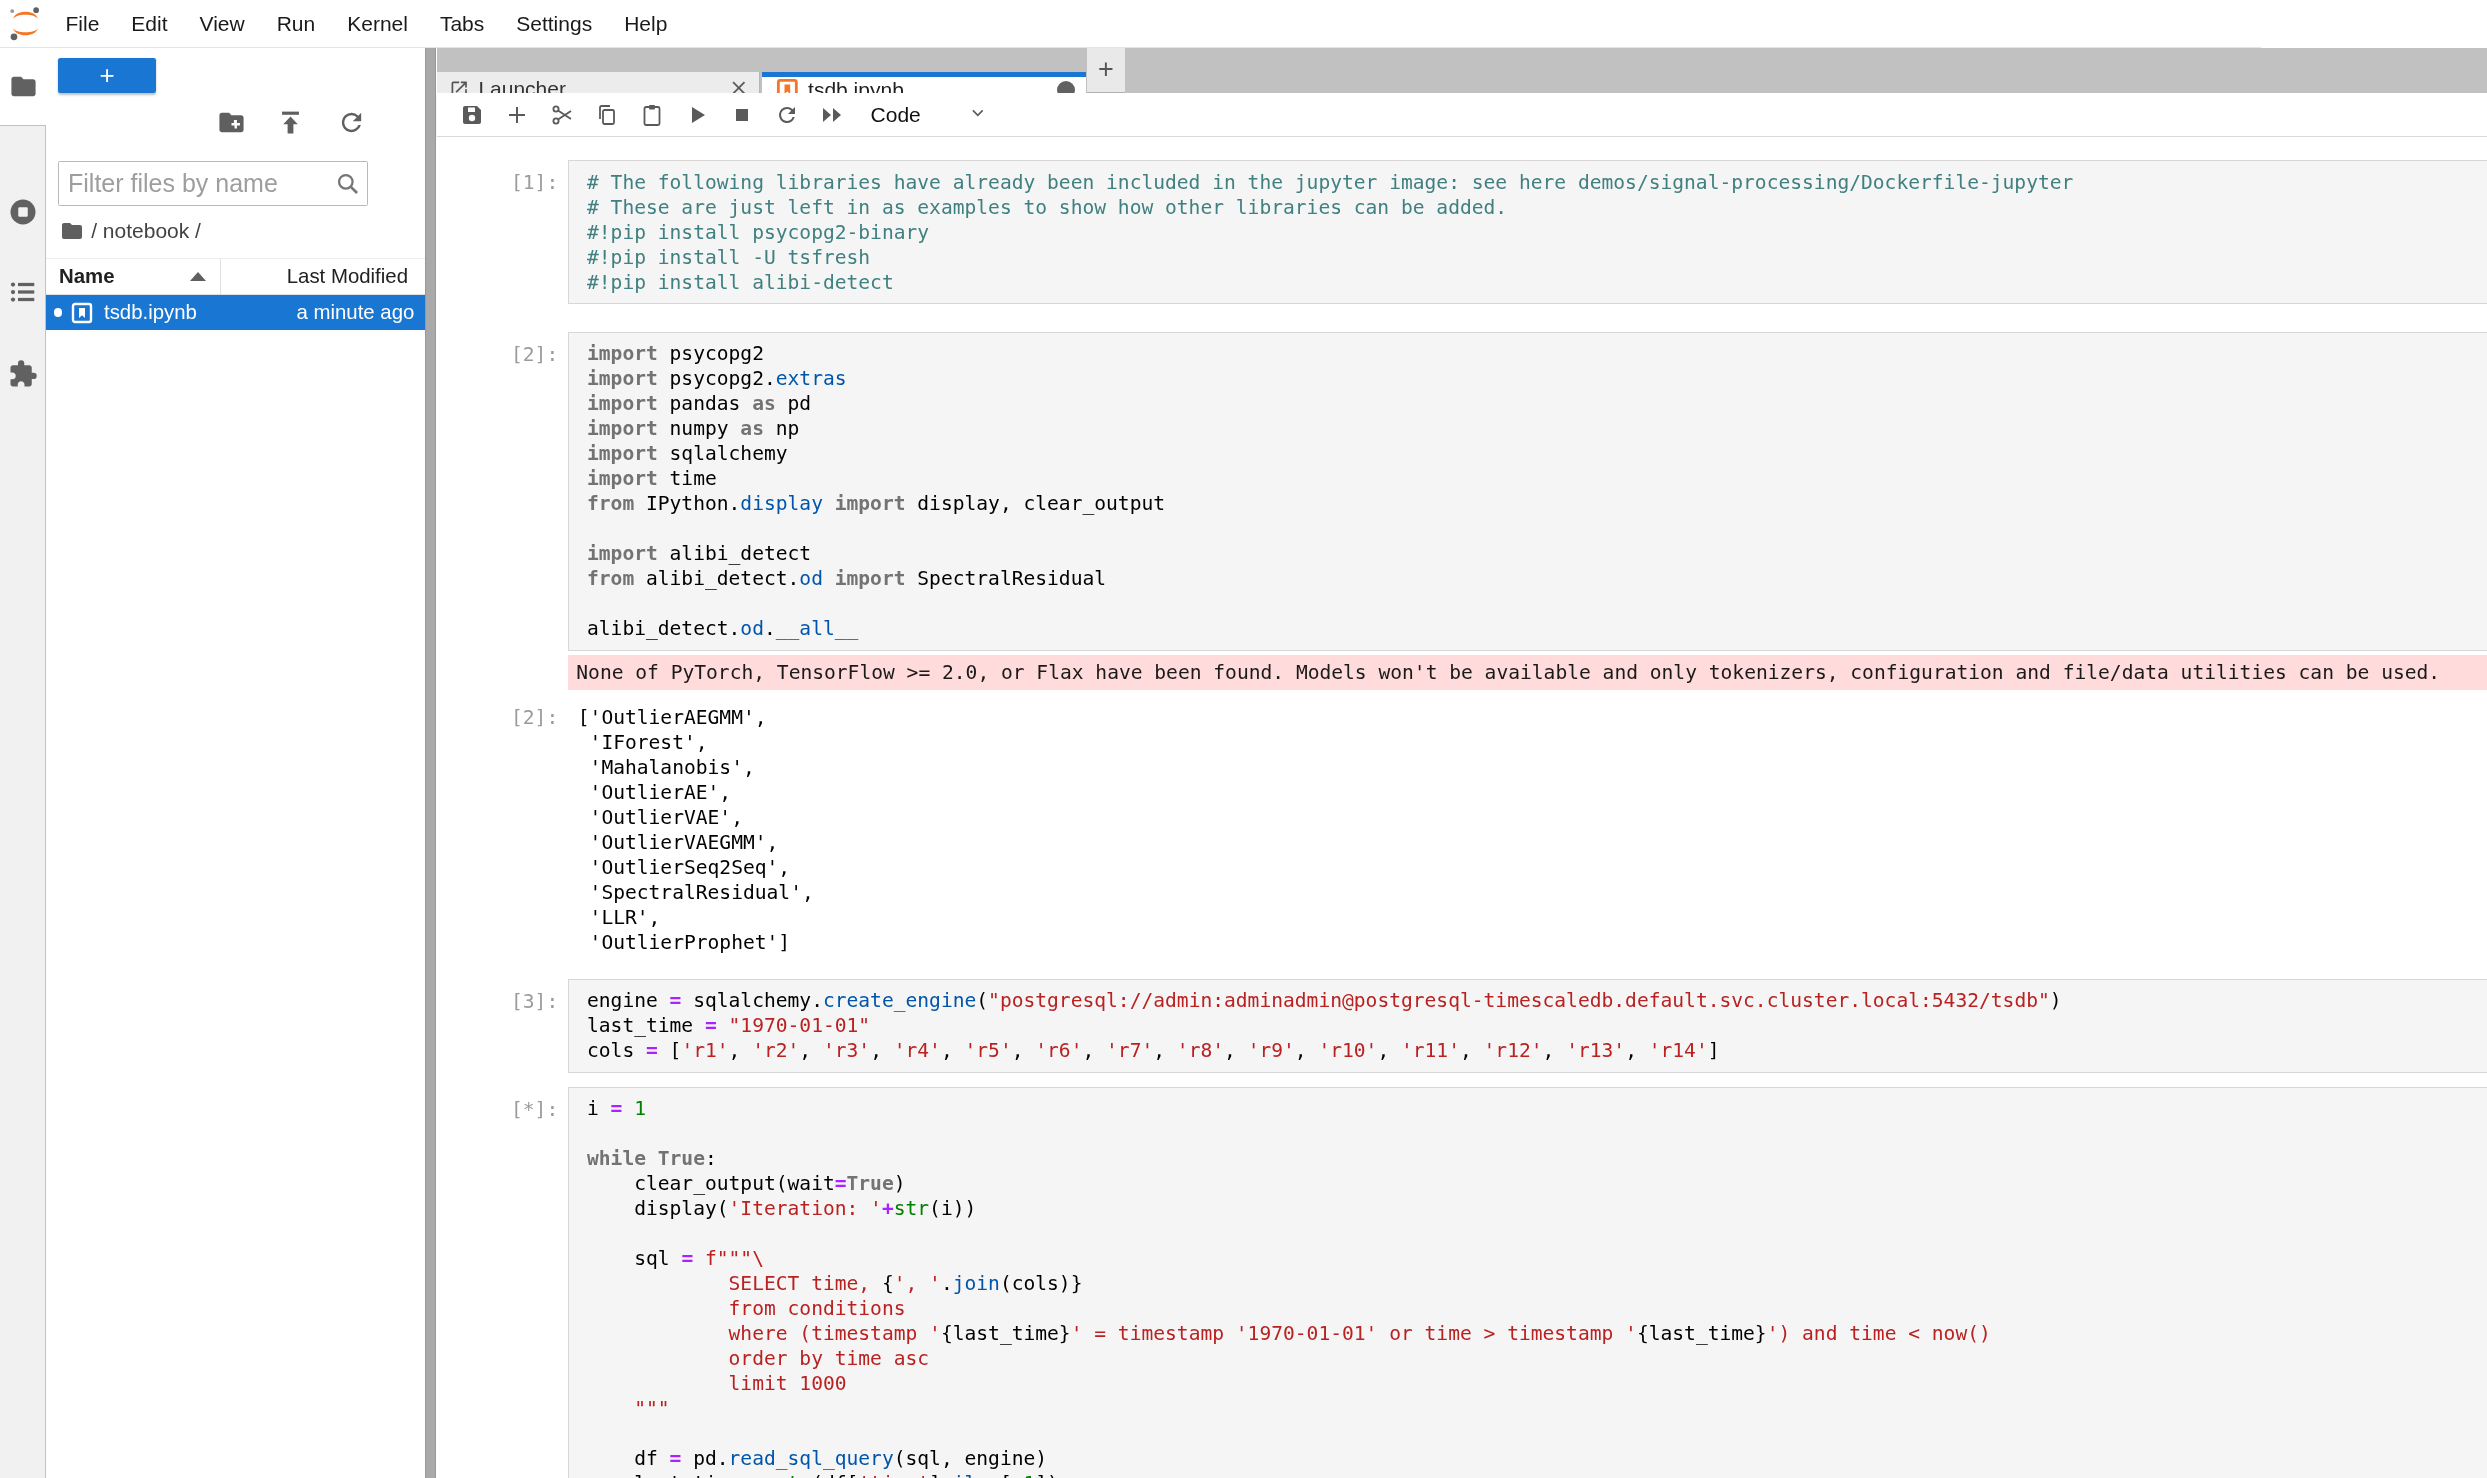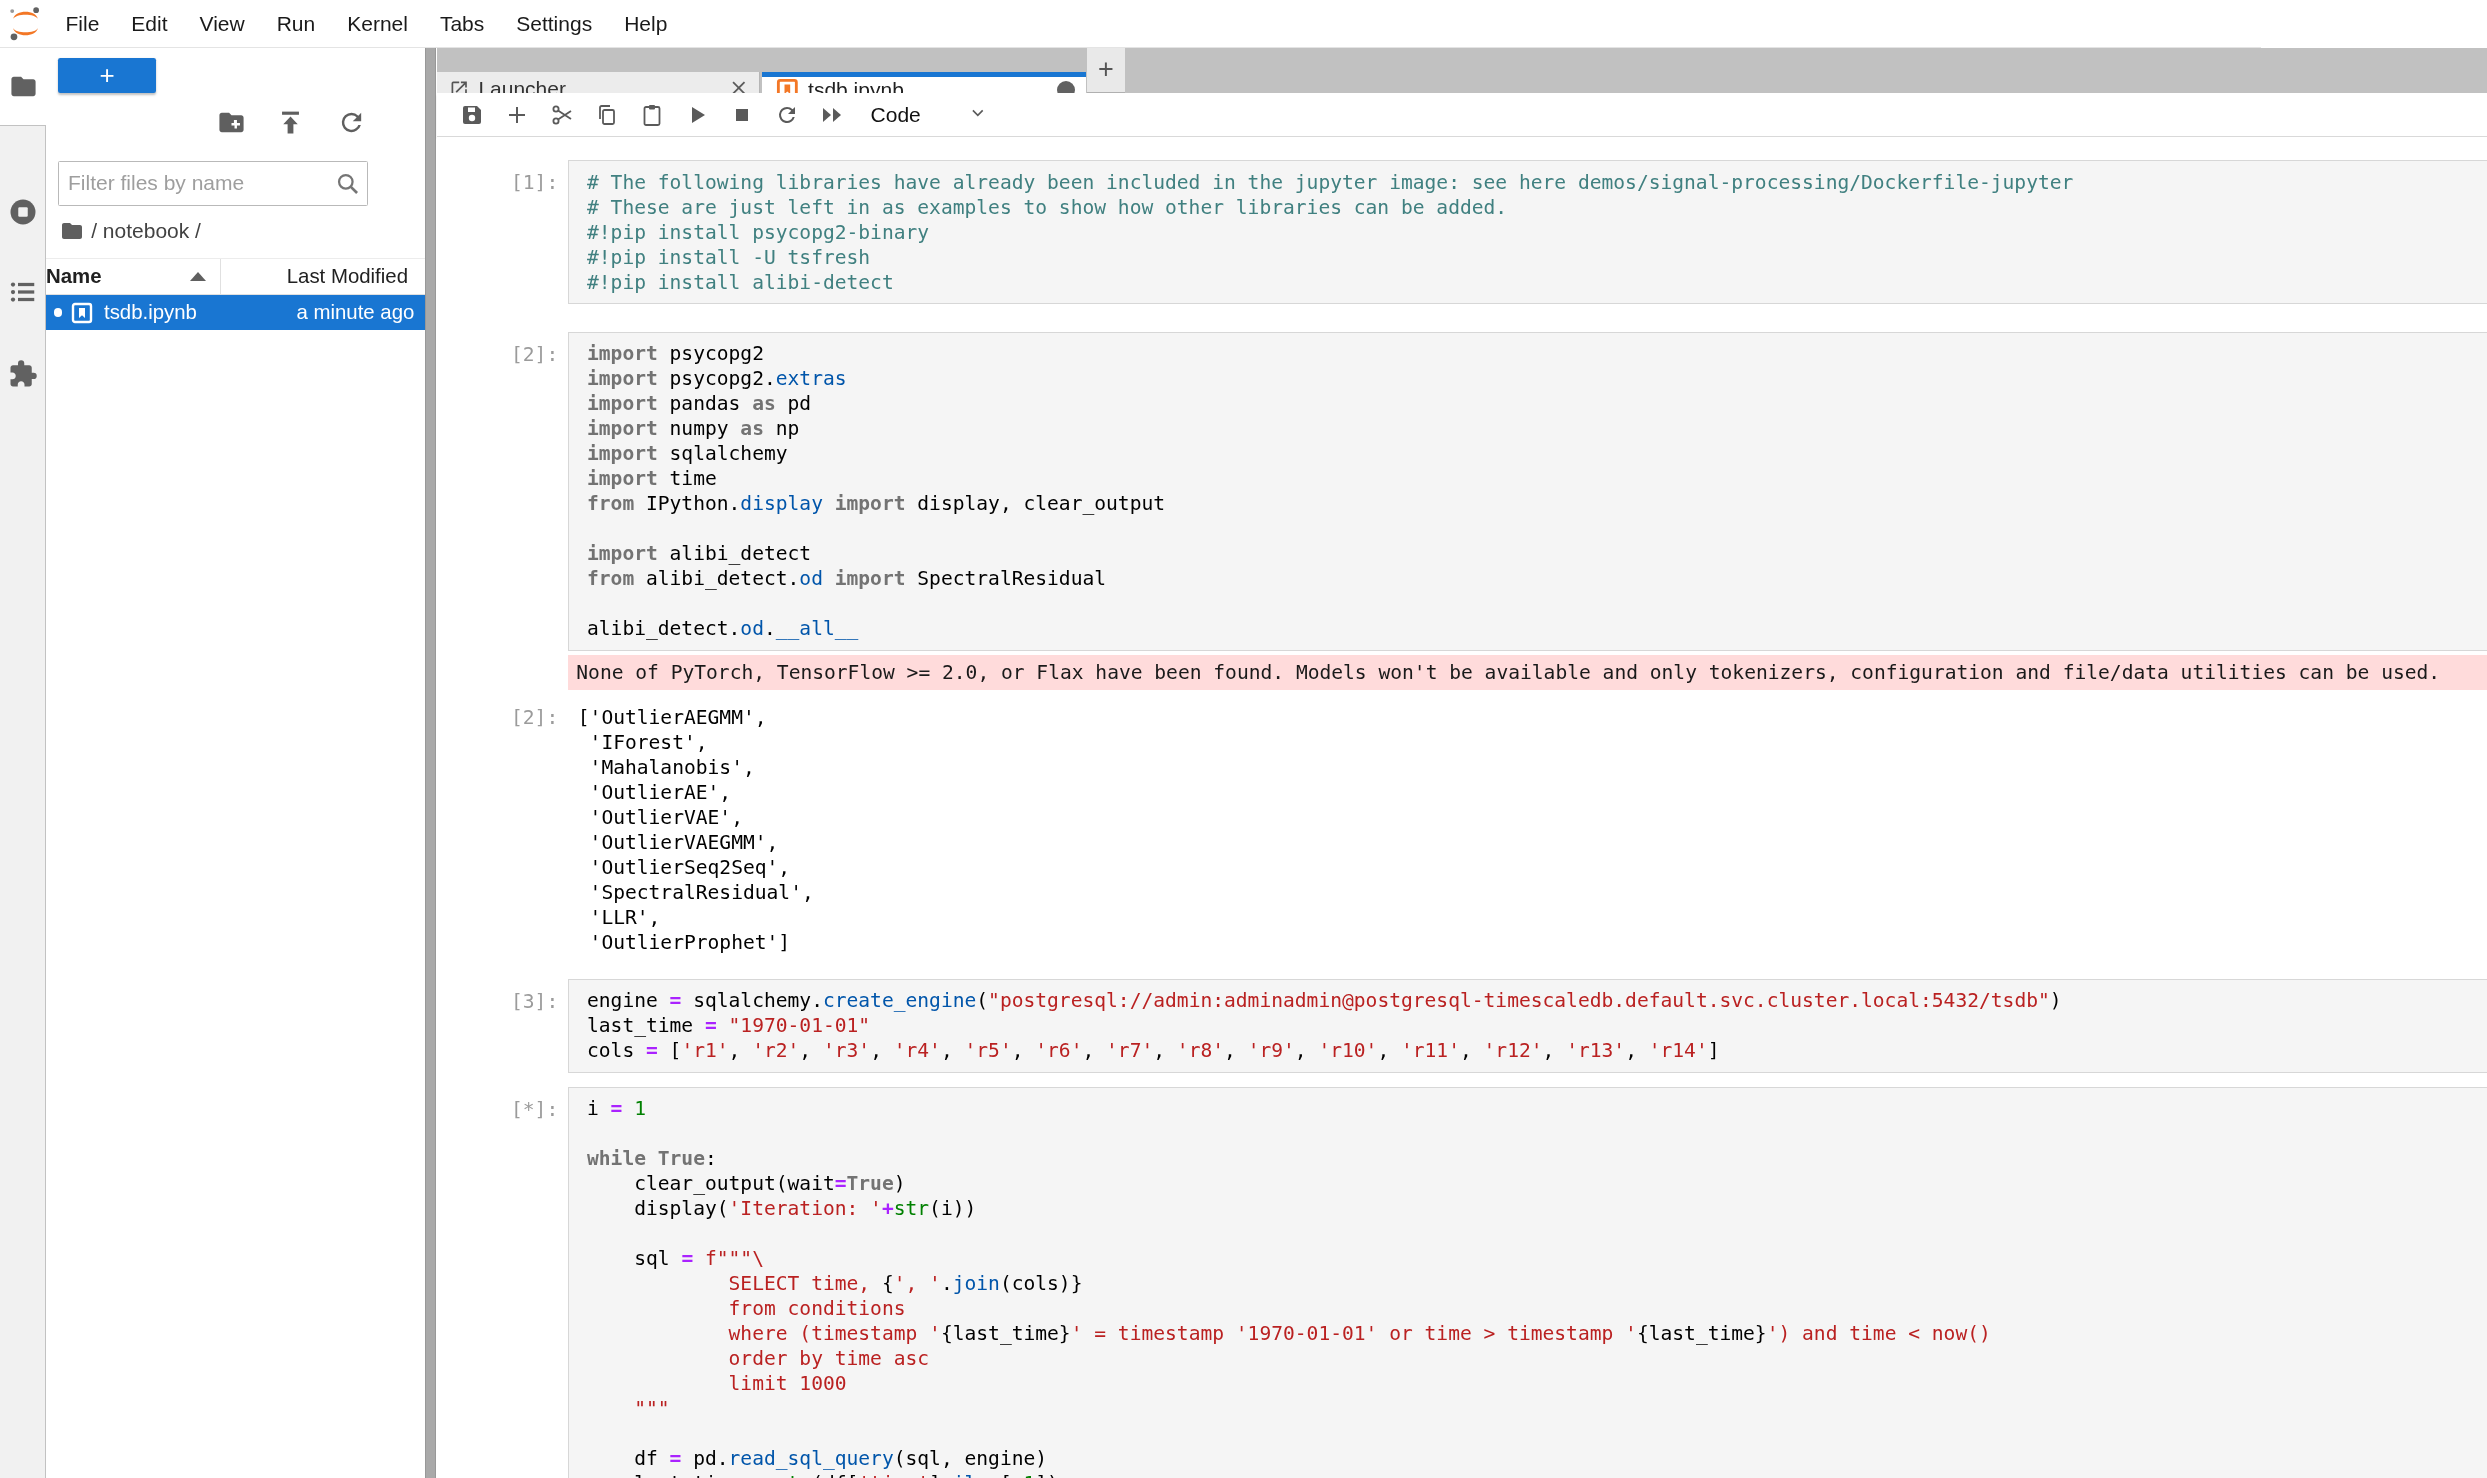--- a/index.html
+++ b/index.html
@@ -28,30 +28,30 @@
   #filepanel { position:absolute; left:46px; top:48px; width:379px; height:1430px; background:#fff; }
   #new-launcher { position:absolute; left:12px; top:9.8px; width:98px; height:35px;
                   background:#1976d2; border:none; border-radius:2.3px; color:#fff;
                   font-size:26px; font-weight:300; line-height:32px; text-align:center;
                   box-shadow:0 1.5px 2.3px rgba(0,0,0,.25); cursor:pointer; }
   .fb-tool { position:absolute; top:60px; width:30px; height:30px; }
   .fb-tool svg { width:29px; height:29px; }
   #filter-wrap { position:absolute; left:12px; top:113px; width:310px; height:45px;
                  border:1.5px solid #b9b9b9; border-radius:1.5px; background:#fff; }
   #filter-input { position:absolute; left:9px; top:0; width:257px; height:42px; border:none;
-                  outline:none; font-size:21px; color:#333; font-family:"Liberation Sans",sans-serif; }
+                  outline:none; font-size:25px; color:#333; font-family:"Liberation Sans",sans-serif; }
   #filter-input::placeholder { color:#9e9e9e; }
   #filter-search { position:absolute; right:6px; top:7.6px; }
   #breadcrumb { position:absolute; left:13.6px; top:168px; height:30px; display:flex;
                 align-items:center; font-size:21px; color:#424242; }
   #breadcrumb svg { width:24px; height:24px; margin-right:7.6px; }
   #fb-header { position:absolute; left:0; top:210px; width:379px; height:37px;
                border-top:0.8px solid #ececec; border-bottom:0.8px solid #e0e0e0;
                display:flex; align-items:center; font-size:20.4px; color:#212121; }
-  #col-name { width:174px; font-weight:bold; display:flex;
+  #col-name { width:174px; padding-left:13px; font-weight:bold; display:flex;
               align-items:center; justify-content:space-between;gap:36px; }
   #sort-arrow { width:0; height:0; border-left:8.3px solid transparent; border-right:8.3px solid transparent;
                 border-bottom:9.8px solid #5f5f5f; margin-right:13.6px; }
   #col-modified { flex:1; border-left:0.8px solid #e0e0e0; height:100%; line-height:35px;
                   text-align:right; padding-right:17px; }
   .file-row { position:absolute; left:0; top:247px; width:379px; height:35px;
               display:flex; align-items:center; font-size:20.4px; }
   .file-row.selected { background:#1976d2; color:#fff; }
   .run-dot { width:8.3px; height:8.3px; border-radius:50%; background:#fff; margin-left:7.6px; }
   .file-icon { margin-left:8.3px; }

